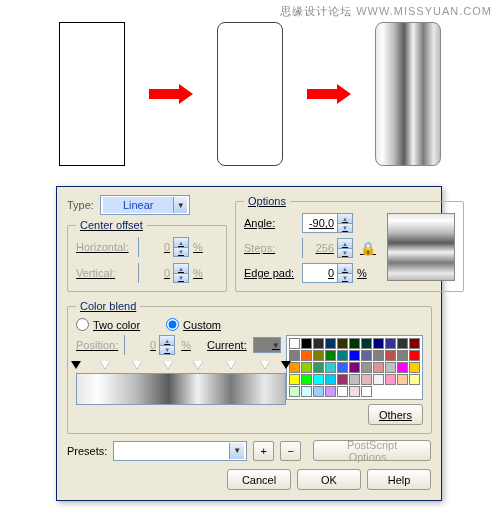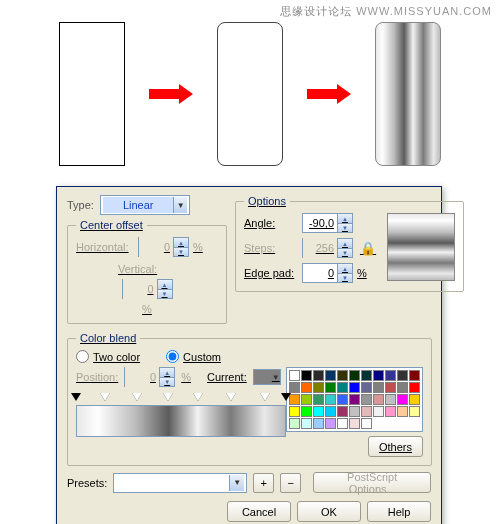--- a/index.html
+++ b/index.html
@@ -252,21 +252,21 @@
             <span class="disabled" style="width:58px;">Horizontal:</span>
             <div class="spin dis">
               <input disabled="" value="0" style="">
               <div class="btns">
                   <div class="sbtn">▲</div>
                   <div class="sbtn">▼</div>
                 </div>
             </div>
             <span class="disabled">%</span>
           </div>
-          <div style="display:flex;align-items:center;gap:4px;flex-direction:column;">
+          <div style="display:flex;align-items:center;gap:4px;">
             <span class="disabled" style="width:58px;">Vertical:</span>
             <div class="spin dis">
               <input disabled="" value="0" style="">
               <div class="btns">
                   <div class="sbtn">▲</div>
                   <div class="sbtn">▼</div>
                 </div>
             </div>
             <span class="disabled">%</span>
           </div>

